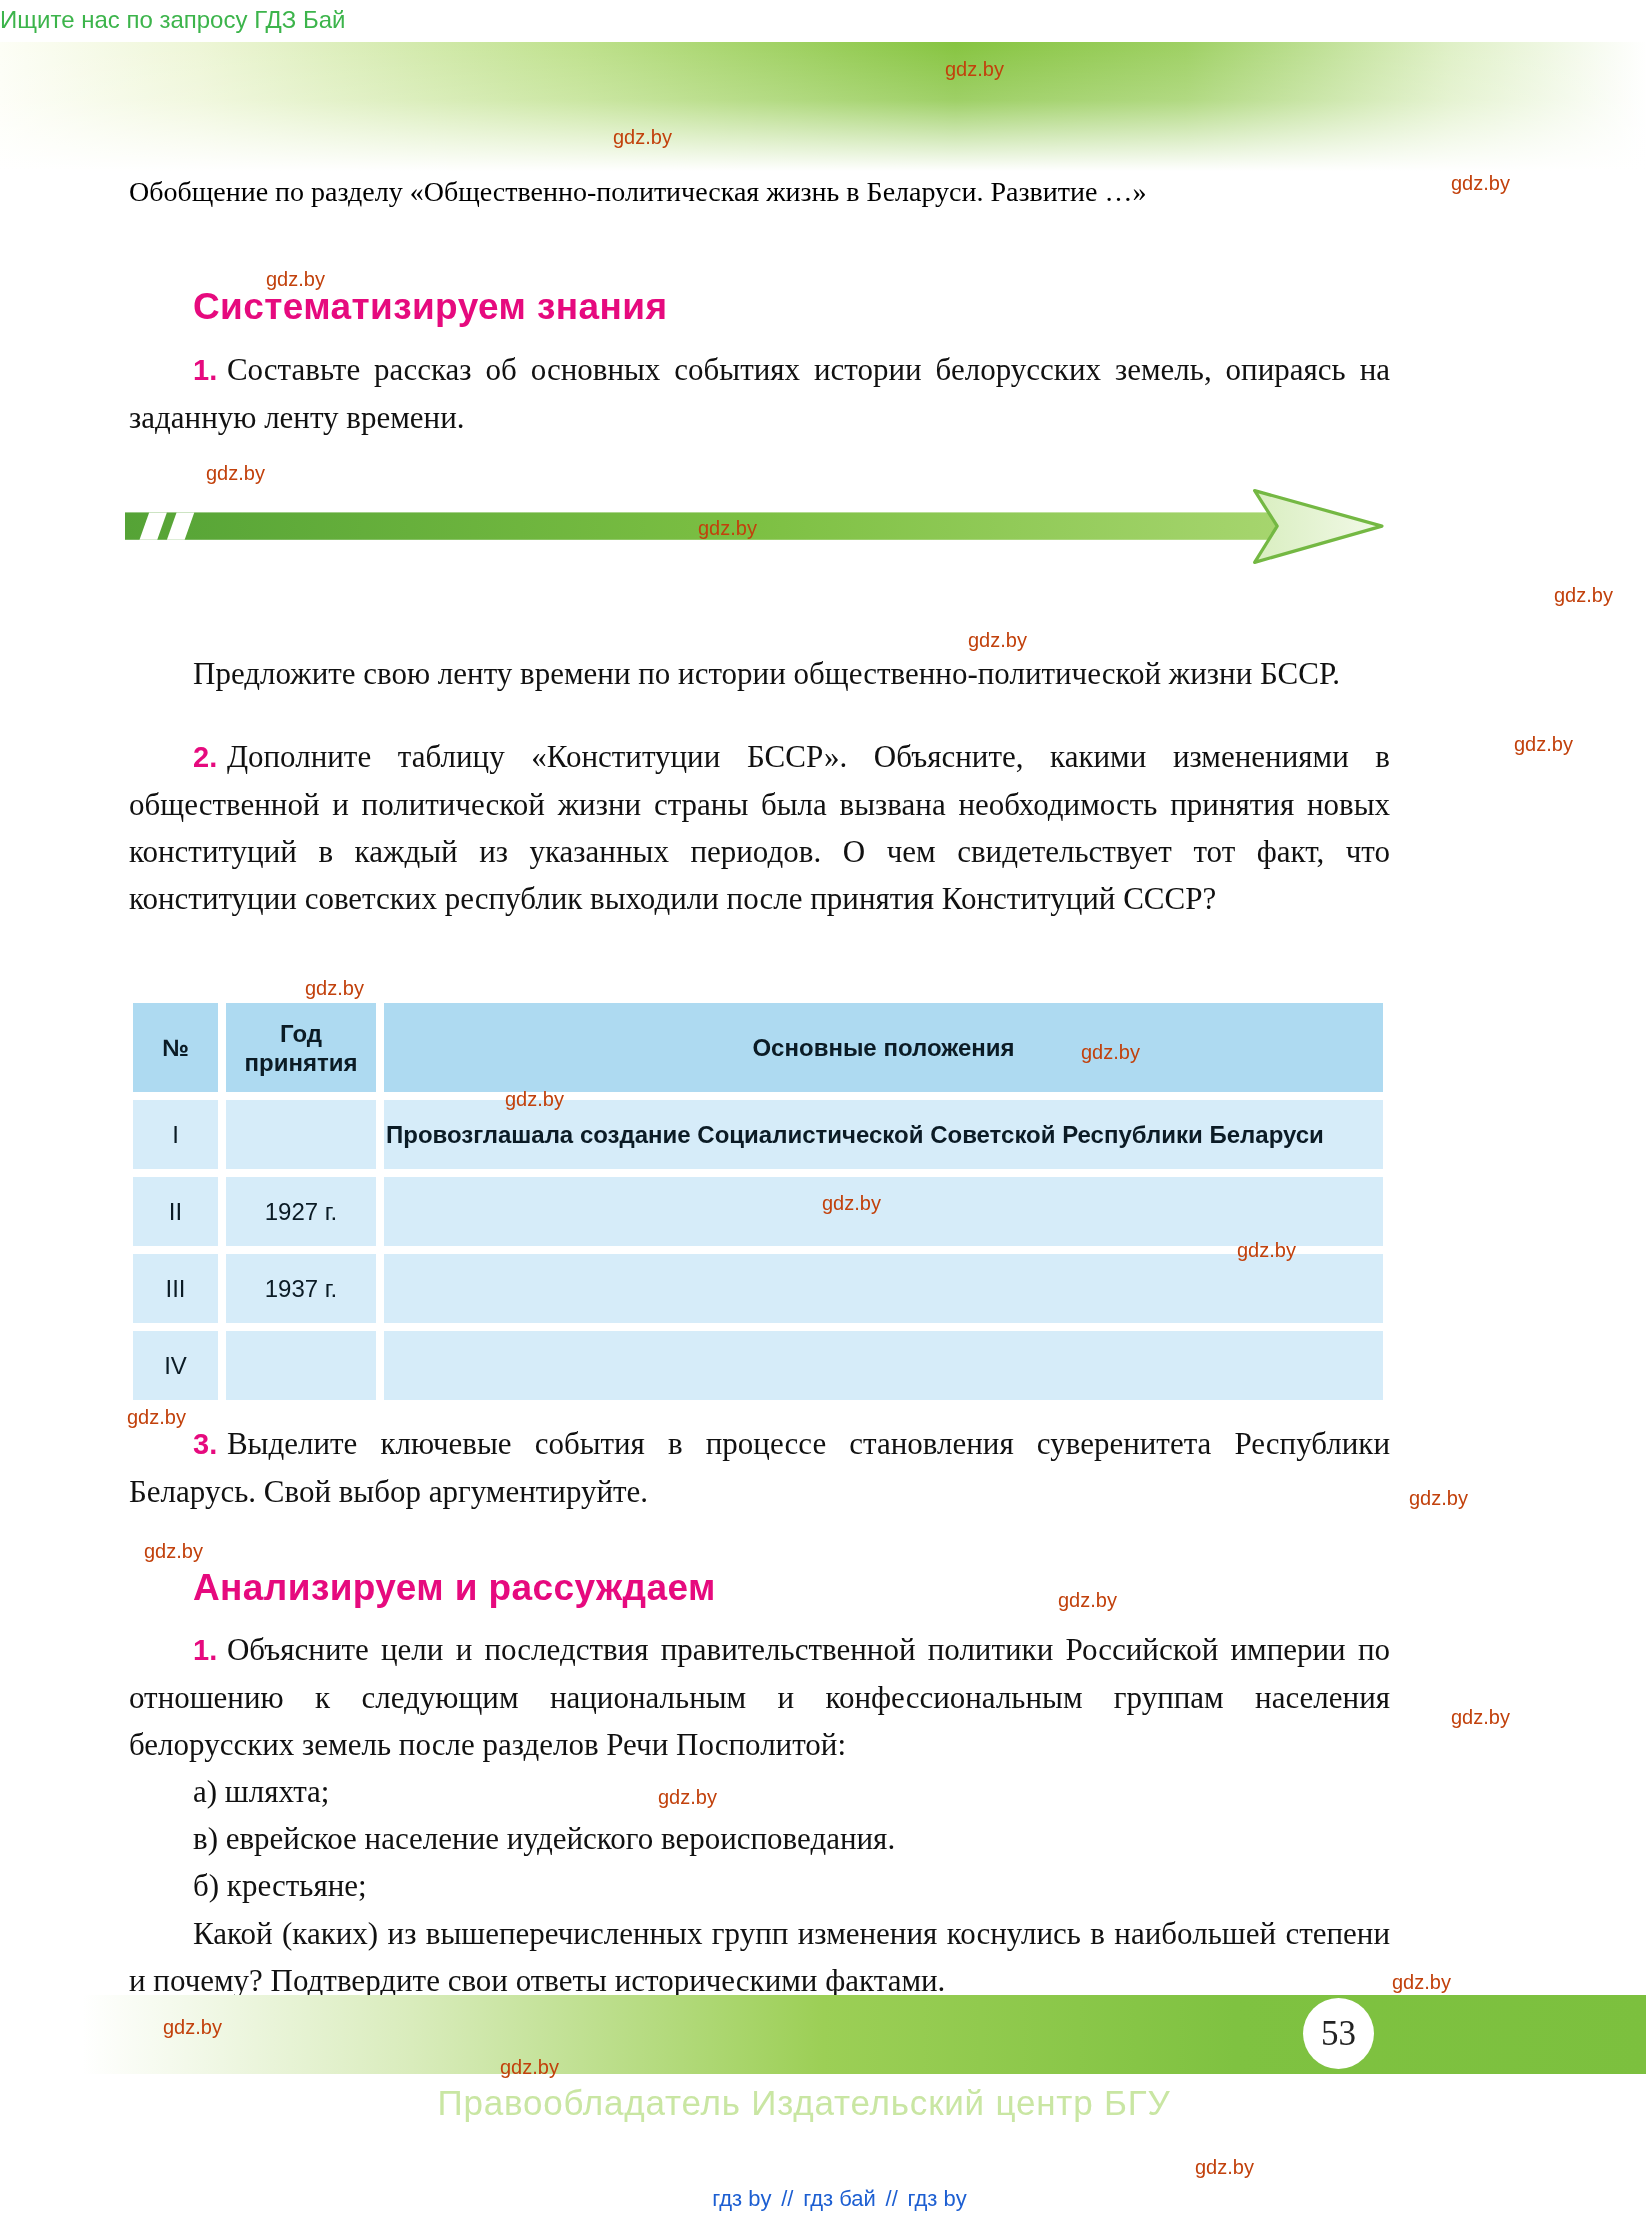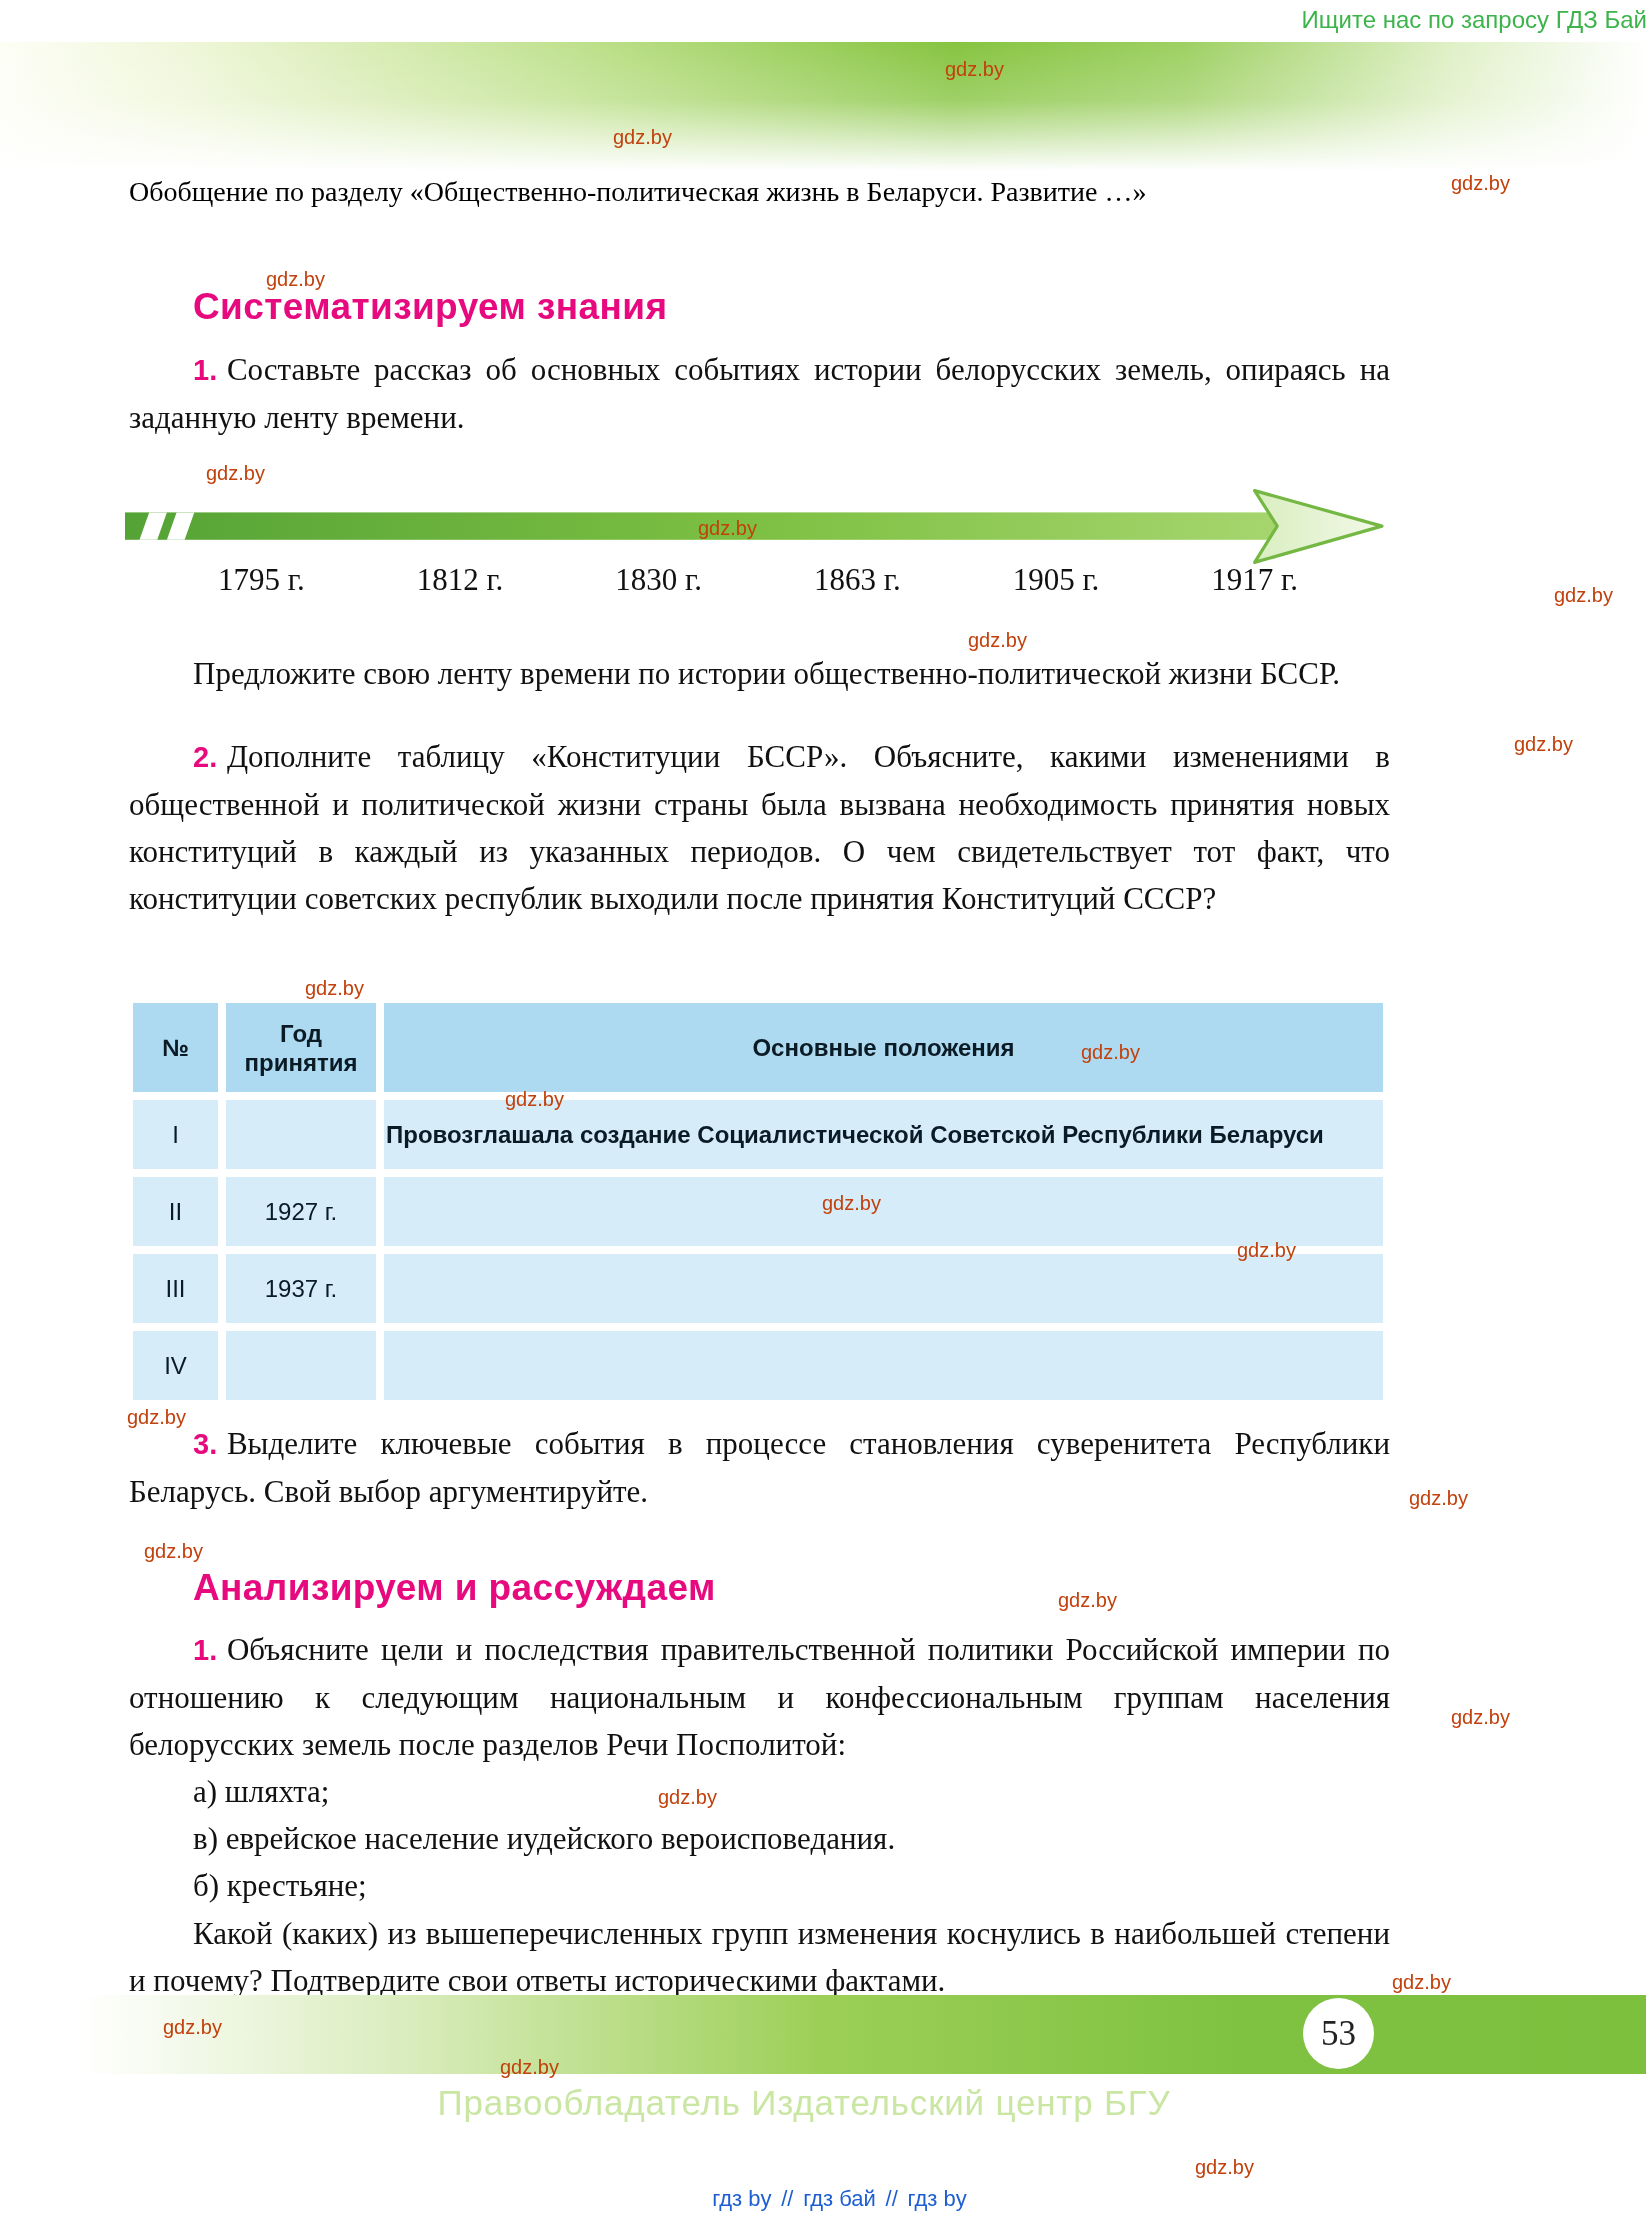--- a/index.html
+++ b/index.html
@@ -3,21 +3,21 @@
 <meta charset="utf-8">
 <style>
   html,body { margin:0; padding:0; background:#ffffff; }
   .page {
     position:relative; width:1647px; height:2216px; background:#ffffff;
     font-family:"Liberation Serif", serif; color:#111; overflow:hidden;
   }
 
   
   .top-banner-text {
-    position:absolute; top:6.4px; left:0; width:100%; text-align:right;
+    position:absolute; top:6.4px; left:0; width:100%; text-align:left;
     font-family:"Liberation Sans", sans-serif; font-size:24px; color:#3cb44b;
   }
 
   
   .top-band {
     position:absolute; top:42px; left:0; width:100%; height:129px;
     background-image:
       linear-gradient(to bottom, rgba(255,255,255,0) 0%, rgba(255,255,255,0.2) 45%, #ffffff 100%),
       linear-gradient(to right, #fdfef6 0%, #eef6d7 12%, #bfe18d 35%, #86c440 58%, #9ed063 72%, #dff0c6 88%, #ffffff 100%);
   }
@@ -129,28 +129,20 @@
           <stop offset="1" stop-color="#f2f9e8"></stop>
         </linearGradient>
       </defs>
       <rect x="0" y="35" width="1428" height="34" fill="url(#bodyGrad)"></rect>
       <polygon points="30,35 52,35 40,69 18,69" fill="#ffffff"></polygon>
       <polygon points="64,35 86,35 74,69 52,69" fill="#ffffff"></polygon>
       <polygon points="1402,8 1560,52 1402,97 1430,52" fill="url(#headGrad)" stroke="#74b843" stroke-width="4" stroke-linejoin="round"></polygon>
     </svg>
   </div>
 
-  <div class="dates-row">
-    <span>1795 г.</span>
-    <span>1812 г.</span>
-    <span>1830 г.</span>
-    <span>1863 г.</span>
-    <span>1905 г.</span>
-    <span>1917 г.</span>
-  </div>
 
   <p class="para" style="top:650px">Предложите свою ленту времени по истории общественно-политической жизни БССР.</p>
 
   <p class="para" style="top:733px"><span class="tnum">2.</span><span>Дополните таблицу «Конституции БССР». Объясните, какими изменениями в общественной и политической жизни страны была вызвана необходимость принятия новых конституций в каждый из указанных периодов. О чем свидетельствует тот факт, что конституции советских республик выходили после принятия Конституций СССР?</span></p>
 
   <div class="ctable">
     <div class="th">№</div>
     <div class="th">Год принятия</div>
     <div class="th">Основные положения</div>
 

